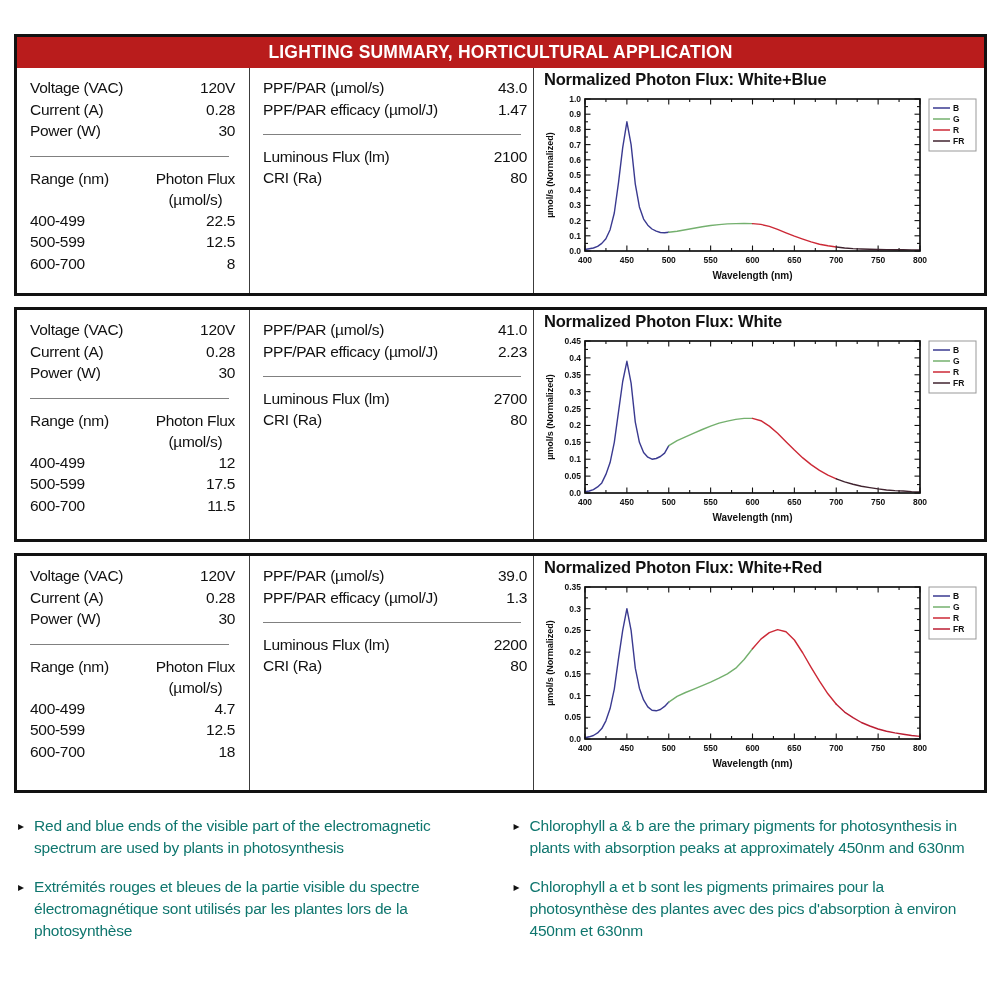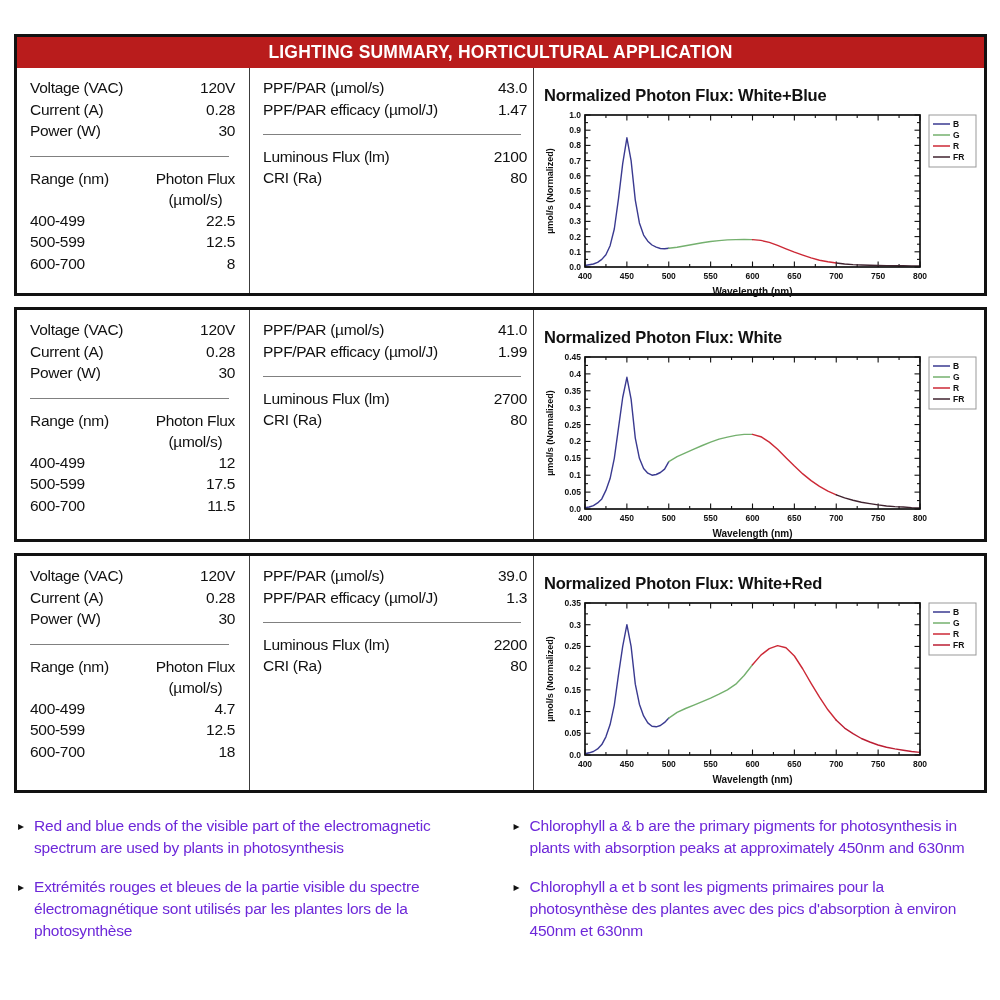--- a/index.html
+++ b/index.html
@@ -14,42 +14,42 @@
     font-weight:bold; font-size:17.5px; letter-spacing:.2px; line-height:31px; height:31px;
   }
   .panel-body { display:flex; align-items:stretch; }
   .p1 .panel-body { height:225px; }
   .p2 .panel-body { height:229px; }
   .p3 .panel-body { height:234px; }
 
   .col { padding:9px 14px 0 13px; }
   .col1 { width:237px; border-right:1.5px solid #3c3c3c; }
   .col2 { width:289px; border-right:1.5px solid #3c3c3c; padding-right:6px; }
-  .col3 { flex:1; padding:16px 4px 0 8px; }
+  .col3 { flex:1; padding:0 4px 0 8px; }
 
   .kv { display:flex; justify-content:space-between; align-items:flex-start;
         font-weight:normal; font-size:15.5px; letter-spacing:-0.3px; line-height:21.5px; }
   .kv .k, .kv .v { white-space:nowrap; }
   .kv .v { text-align:right; }
   .lh20 { line-height:21px; }
   .stack span { display:block; text-align:center; line-height:21px; }
   .rule { border-top:1.5px solid #808080; margin:14px 6px 11px 0; }
 
   .chart-title { font-weight:bold; font-size:16.5px; letter-spacing:-0.2px; margin:2px 0 3px 2px; }
   .chart svg { display:block; }
   .tl  { font:bold 8.5px "Liberation Sans", sans-serif; fill:#111; }
   .al  { font:bold 10px  "Liberation Sans", sans-serif; fill:#111; }
   .al2 { font:bold 9px   "Liberation Sans", sans-serif; fill:#111; }
 
   
   .notes { display:flex; gap:24px; margin:22px 2px 0 4px; }
   .notes-col { flex:1; }
   .note { display:flex; margin-bottom:17px; }
   .bullet { font-size:12px; line-height:22px; margin:0 10px 0 0; color:#111; flex:0 0 auto; }
-  .note p { font-size:15.5px; line-height:22px; letter-spacing:-0.2px; color:#6d28d9; max-width:445px; }
+  .note p { font-size:15.5px; line-height:22px; letter-spacing:-0.2px; color:#0f766e; max-width:445px; }
 </style>
 </head>
 <body>
 
 <div class="page">
 
   <section class="panel p1">
     <header class="panel-header">LIGHTING SUMMARY, HORTICULTURAL APPLICATION</header>
     <div class="panel-body">
       <div class="col col1">
@@ -263,21 +263,21 @@
             <span class="v">11.5</span>
           </div>
       </div>
       <div class="col col2">
         <div class="kv">
             <span class="k">PPF/PAR (µmol/s)</span>
             <span class="v">41.0</span>
           </div>
         <div class="kv">
             <span class="k">PPF/PAR efficacy (µmol/J)</span>
-            <span class="v">1.99</span>
+            <span class="v">2.23</span>
           </div>
         <div class="rule"></div>
         <div class="kv lh20">
             <span class="k">Luminous Flux (lm)</span>
             <span class="v">2700</span>
           </div>
         <div class="kv lh20">
             <span class="k">CRI (Ra)</span>
             <span class="v">80</span>
           </div>

